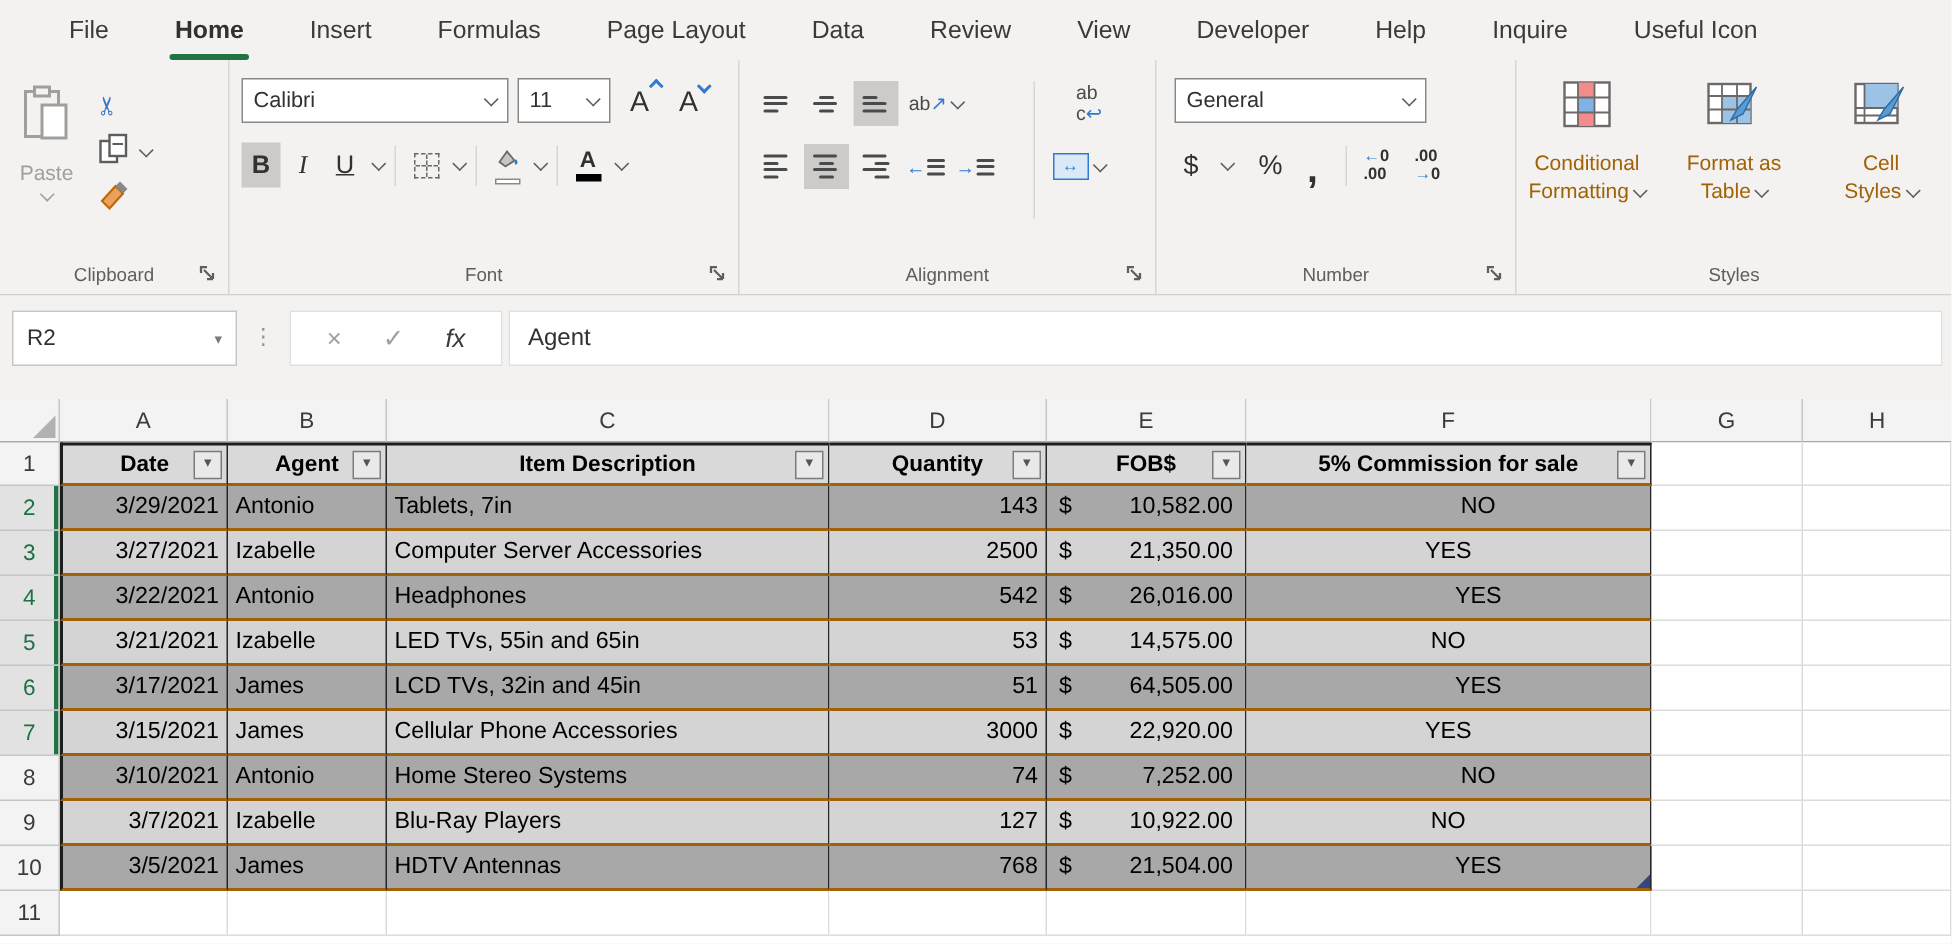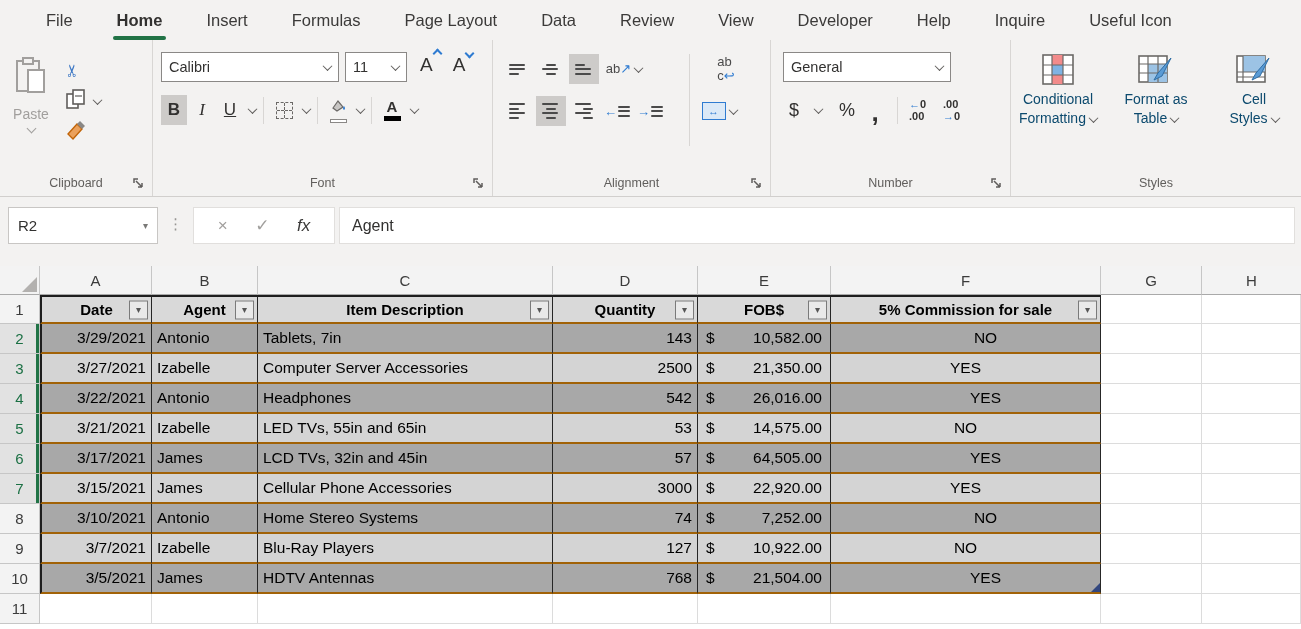--- a/index.html
+++ b/index.html
@@ -25,21 +25,21 @@
   .g-clip { width:153px; display:flex; }
   .paste-big { width:62px; display:flex; flex-direction:column; align-items:center; padding-top:4px; cursor:pointer; }
   .paste-lbl { font-size:14px; color:#a19f9d; margin-top:6px; }
   .paste-chev { margin-top:3px; border-color:#a19f9d; transform:rotate(45deg); margin-left:0; }
   .clip-col { display:flex; flex-direction:column; gap:7px; padding-top:6px; }
   .small-btn { display:flex; align-items:center; gap:3px; height:24px; padding:0 3px; cursor:pointer; }
   .scissors { color:#3a76c4; font-size:17px; display:inline-block; transform:rotate(-90deg); line-height:1; }
 
   
   .g-font { width:340px; }
-  .fr1 { display:flex; align-items:flex-start; gap:6px; padding-left:8px; }
+  .fr1 { display:flex; align-items:flex-end; gap:6px; padding-left:8px; }
   .combo { background:#fff; border:1px solid #8a8886; height:30px; display:flex; align-items:center; justify-content:space-between; padding:0 7px; font-size:14.5px; color:#323130; cursor:pointer; }
   .combo .chev { margin-left:6px; }
   .c-name { width:178px; }
   .c-size { width:62px; }
   .big-a { position:relative; font-size:19px; color:#323130; padding:2px 7px; cursor:pointer; }
   .big-a .caret { position:absolute; top:-2px; right:-1px; width:7px; height:7px; border-left:2px solid #2e7bd1; border-top:2px solid #2e7bd1; }
   .caret-up { transform:rotate(45deg); }
   .caret-dn { transform:rotate(225deg); }
   .fr2 { display:flex; align-items:center; gap:2px; padding-left:8px; margin-top:11px; height:34px; }
   .fbtn { min-width:26px; height:30px; display:flex; align-items:center; justify-content:center; font-size:17px; color:#323130; cursor:pointer; padding:0 4px; }
@@ -73,21 +73,21 @@
   .c-fmt { width:168px; margin-left:12px; }
   .nr2 { display:flex; align-items:center; gap:6px; padding-left:12px; margin-top:11px; height:34px; }
   .nbtn { display:flex; align-items:center; justify-content:center; font-size:18px; color:#323130; cursor:pointer; min-width:22px; height:30px; }
   .comma { font-size:26px; font-weight:700; line-height:0.6; padding-top:6px; }
   .dec { display:flex; flex-direction:column; align-items:flex-start; font-size:11px; line-height:1.1; color:#323130; font-weight:600; }
   .dec .blue-g { font-weight:700; }
 
   
   .g-styles { width:290px; display:flex; justify-content:center; gap:10px; padding-top:14px; }
   .style-btn { display:flex; flex-direction:column; align-items:center; width:88px; cursor:pointer; text-align:center; }
-  .style-btn .txt { font-size:14px; color:#0c4a6e; line-height:1.35; }
+  .style-btn .txt { font-size:14px; color:#a16207; line-height:1.35; margin-top:8px; }
 
   
   .fbar { position:absolute; top:197px; left:0; width:100%; height:69px; background:#f3f2f1; }
   .namebox { position:absolute; left:8px; top:10px; width:150px; height:37px; background:#fff; border:1px solid #c8c6c4; display:flex; align-items:center; justify-content:space-between; padding:0 9px; font-size:15px; color:#323130; cursor:text; }
   .nb-arrow { color:#7a7977; font-size:10px; }
   .dots { position:absolute; left:168px; top:18px; color:#979593; font-size:15px; letter-spacing:0; }
   .fx-box { position:absolute; left:193px; top:10px; width:142px; height:37px; background:#fff; border:1px solid #e1dfdd; display:flex; align-items:center; justify-content:space-around; padding:0 10px; }
   .fx-cancel,.fx-enter { color:#a19f9d; font-size:17px; cursor:pointer; }
   .fx-fn { font-family:Liberation Sans, sans-serif; font-style:italic; font-size:17px; color:#3b3a39; cursor:pointer; }
   .ffield { position:absolute; left:339px; top:10px; right:6px; height:37px; background:#fff; border:1px solid #e1dfdd; display:flex; align-items:center; padding:0 12px; font-size:16px; color:#323130; cursor:text; }
@@ -544,21 +544,21 @@
       <div class="cell cF t light com">NO</div>
       <div class="cell cG e"></div>
       <div class="cell cH e"></div>
     </div>
 
     <div class="shrow row">
       <div class="rh sel">6</div>
       <div class="cell cA t tl dark date">3/17/2021</div>
       <div class="cell cB t dark txtl">James</div>
       <div class="cell cC t dark txtl">LCD TVs, 32in and 45in</div>
-      <div class="cell cD t dark qty">57</div>
+      <div class="cell cD t dark qty">51</div>
       <div class="cell cE t dark fob">
           <span>$</span>
           <span>64,505.00</span>
         </div>
       <div class="cell cF t dark com">YES</div>
       <div class="cell cG e"></div>
       <div class="cell cH e"></div>
     </div>
 
     <div class="shrow row">

